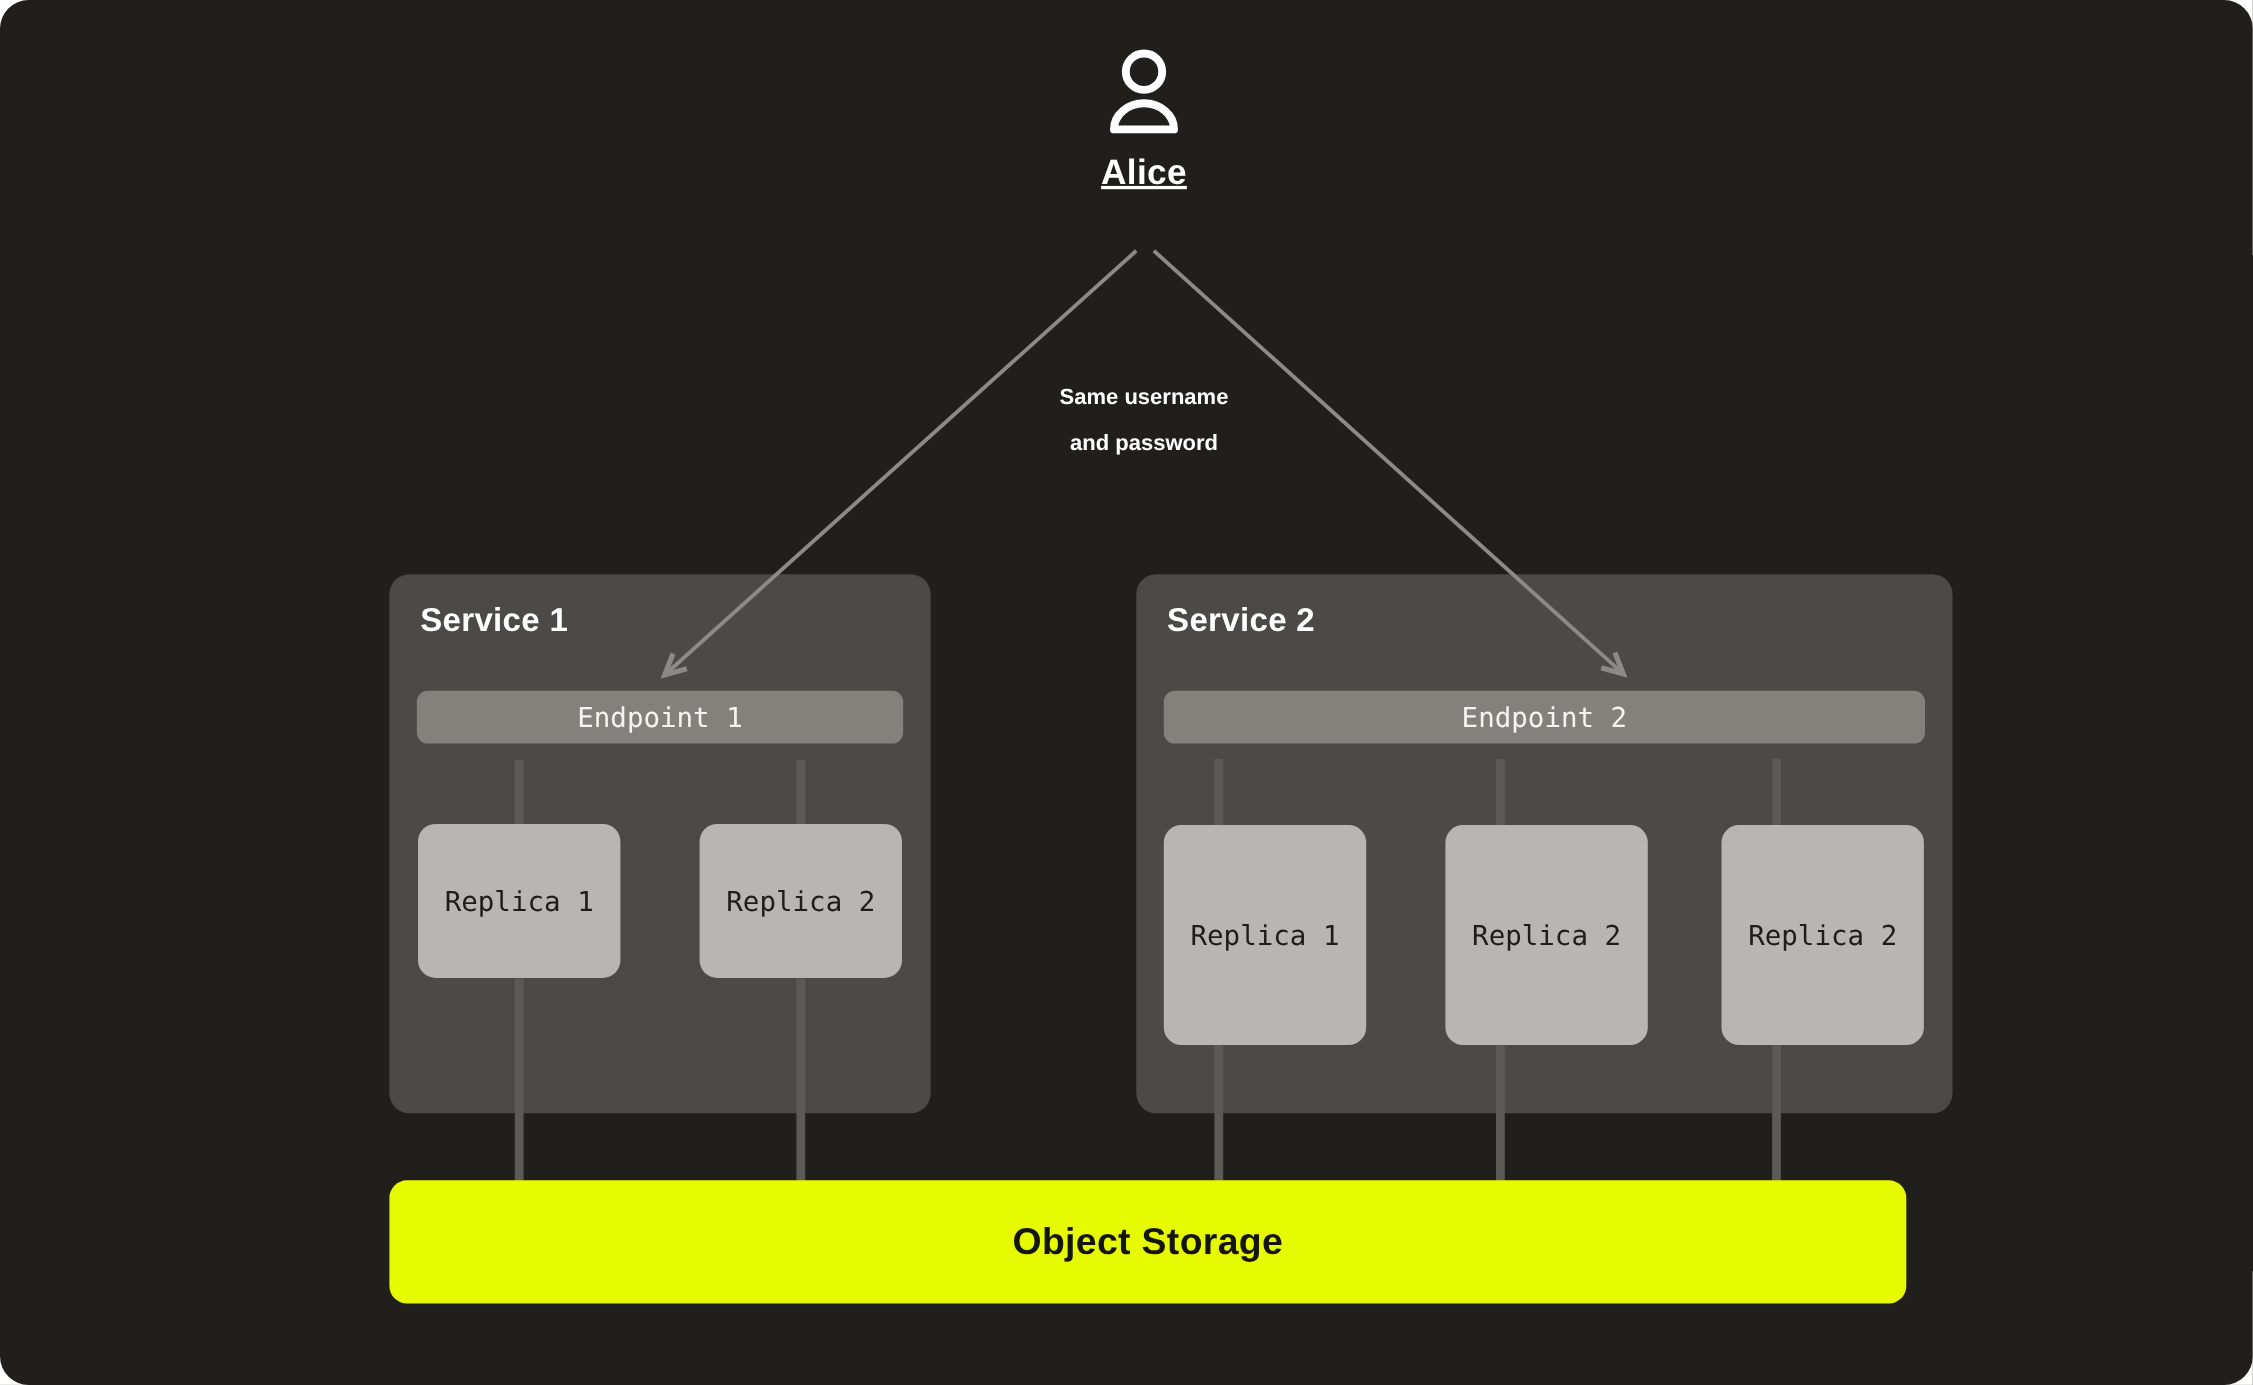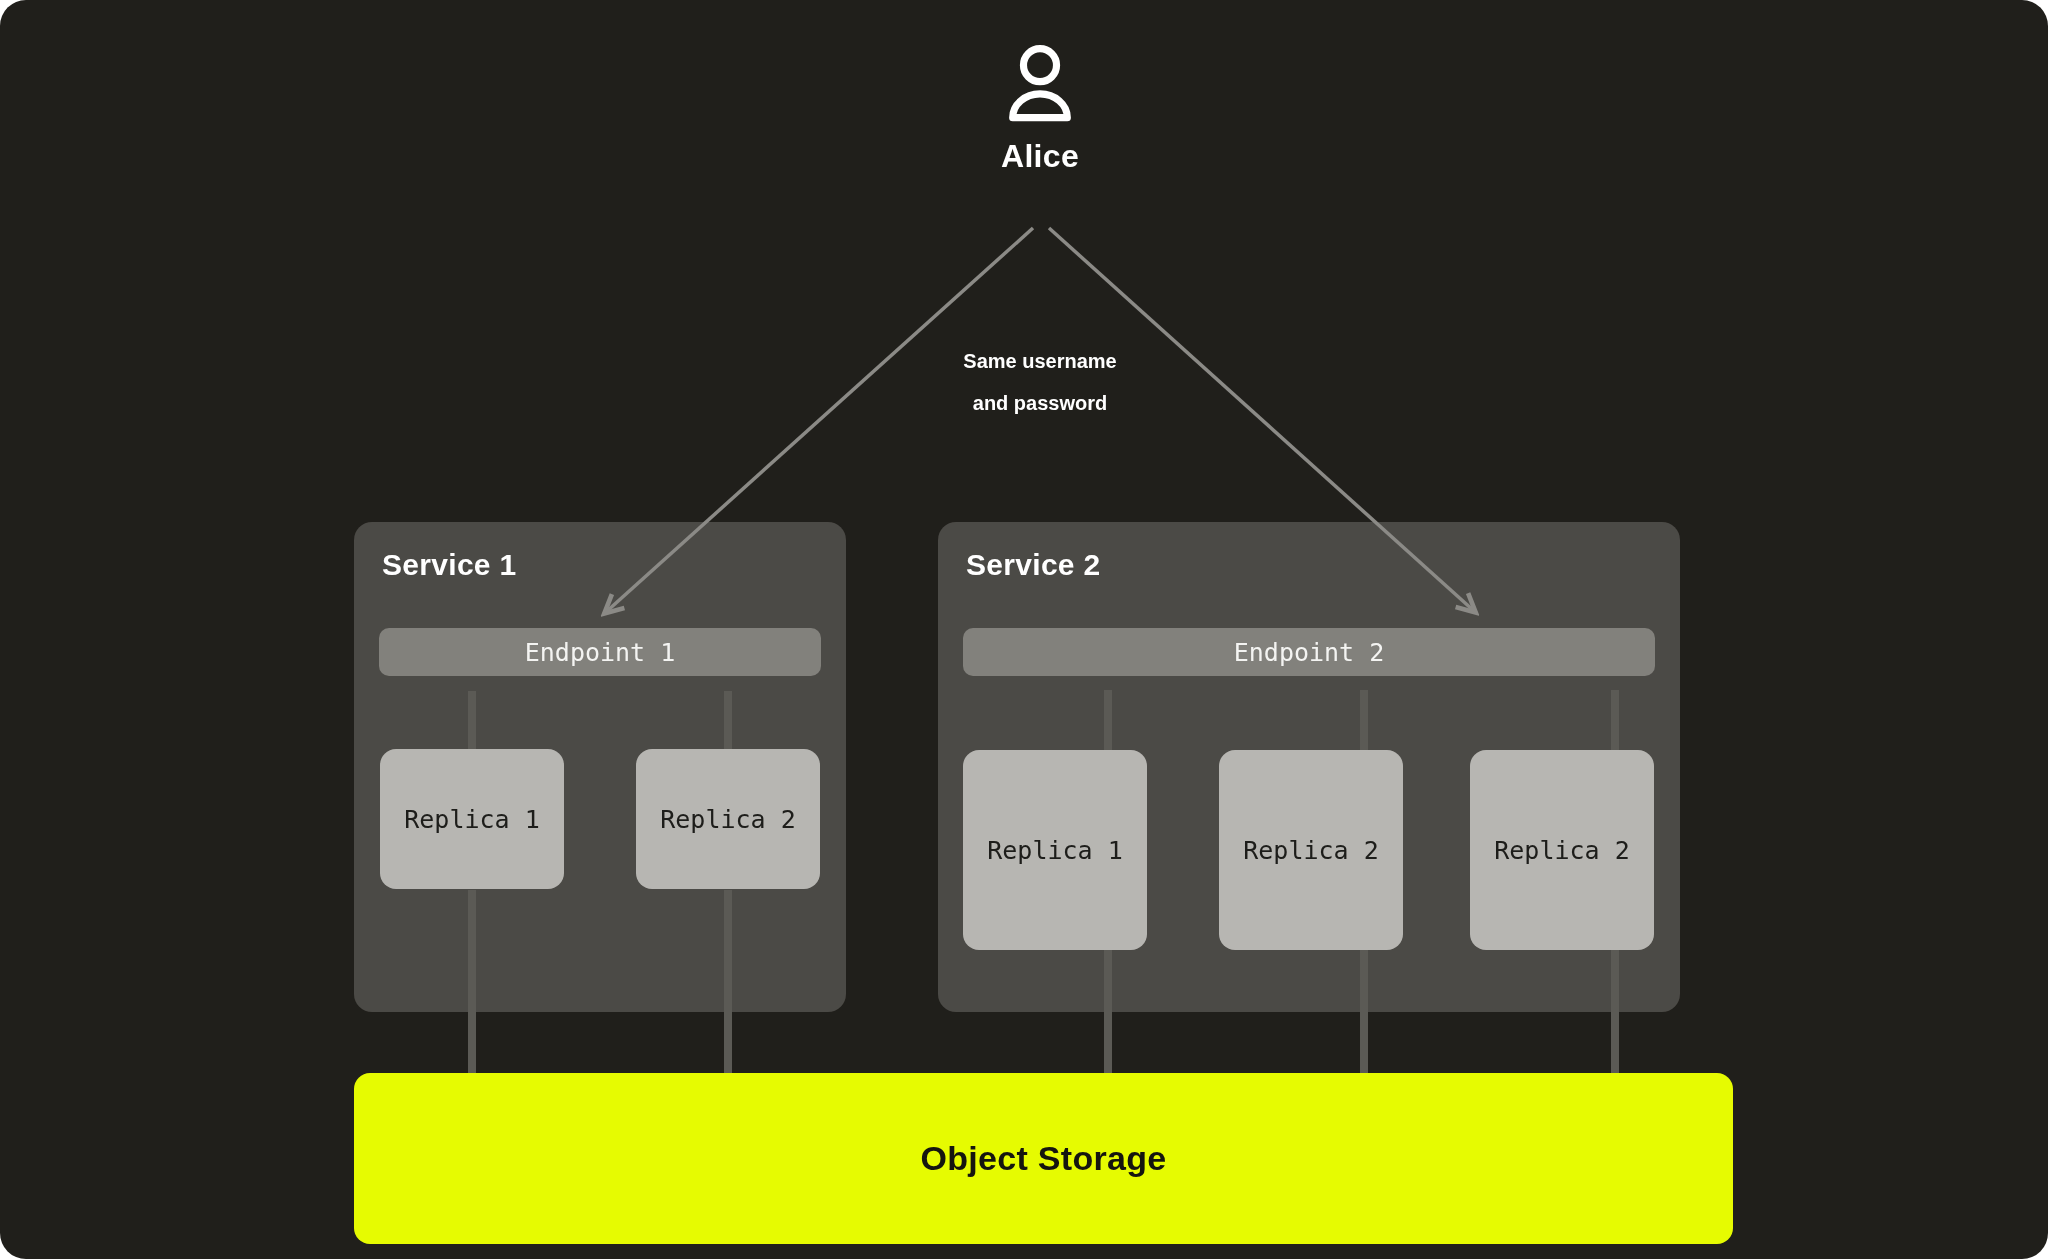--- a/index.html
+++ b/index.html
@@ -16,38 +16,39 @@
   
   .alice{
     position:absolute;left:1040px;top:40px;transform:translateX(-50%);
     display:flex;flex-direction:column;align-items:center;z-index:3;
   }
   .alice .icon{width:92px;height:92px;display:block;}
   .alice .icon circle,.alice .icon path{stroke:var(--text-light);fill:none;}
   .alice-name{
     color:var(--text-light);font-size:32px;font-weight:700;margin-top:6px;
     letter-spacing:.3px;
+    text-decoration:underline;
   }
   
   .arrows{position:absolute;inset:0;width:2048px;height:1259px;z-index:1;pointer-events:none;}
   .arrow-line{stroke:var(--arrow);stroke-width:3.5;fill:none;}
   .arrowhead{stroke:var(--arrow);fill:none;}
   
   .annotation{
     position:absolute;left:1040px;top:340px;transform:translateX(-50%);
     text-align:center;color:var(--text-light);font-size:20px;font-weight:700;
     line-height:42px;z-index:2;white-space:nowrap;
   }
   
   .service{
     position:absolute;top:522px;height:490px;background:var(--service);
     border-radius:18px;
   }
   .service-1{left:354px;width:492px;}
-  .service-2{left:938px;width:742px;}
+  .service-2{left:1033px;width:742px;}
   .service-title{
     position:absolute;left:28px;top:26px;color:var(--text-light);
     font-size:30px;font-weight:700;letter-spacing:.3px;
   }
   .endpoint{
     position:absolute;left:25px;right:25px;top:106px;height:48px;
     background:var(--endpoint);border-radius:10px;
     display:flex;align-items:center;justify-content:center;
     font-family:"DejaVu Sans Mono",monospace;font-size:25px;color:#f4f4f2;
     z-index:2;
@@ -65,21 +66,21 @@
   
   .connector{position:absolute;width:8px;background:var(--connector);z-index:1;}
   .c-s1-a{top:691px;height:60px;}
   .c-s1-b{top:890px;height:184px;}
   .c-s2-a{top:690px;height:61px;}
   .c-s2-b{top:950px;height:124px;}
   .cx-472{left:468px;} .cx-728{left:724px;}
   .cx-1108{left:1104px;} .cx-1364{left:1360px;} .cx-1615{left:1611px;}
   
   .storage{
-    position:absolute;left:354px;top:1073px;width:1379px;height:171px;
+    position:absolute;left:354px;top:1073px;width:1379px;height:112px;
     background:var(--accent);border-radius:16px;
     display:flex;align-items:center;justify-content:center;z-index:2;
   }
   .storage-label{color:#15150f;font-size:34px;font-weight:700;letter-spacing:.3px;}
 </style>
 </head>
 <body>
 
 <div class="canvas">
 

